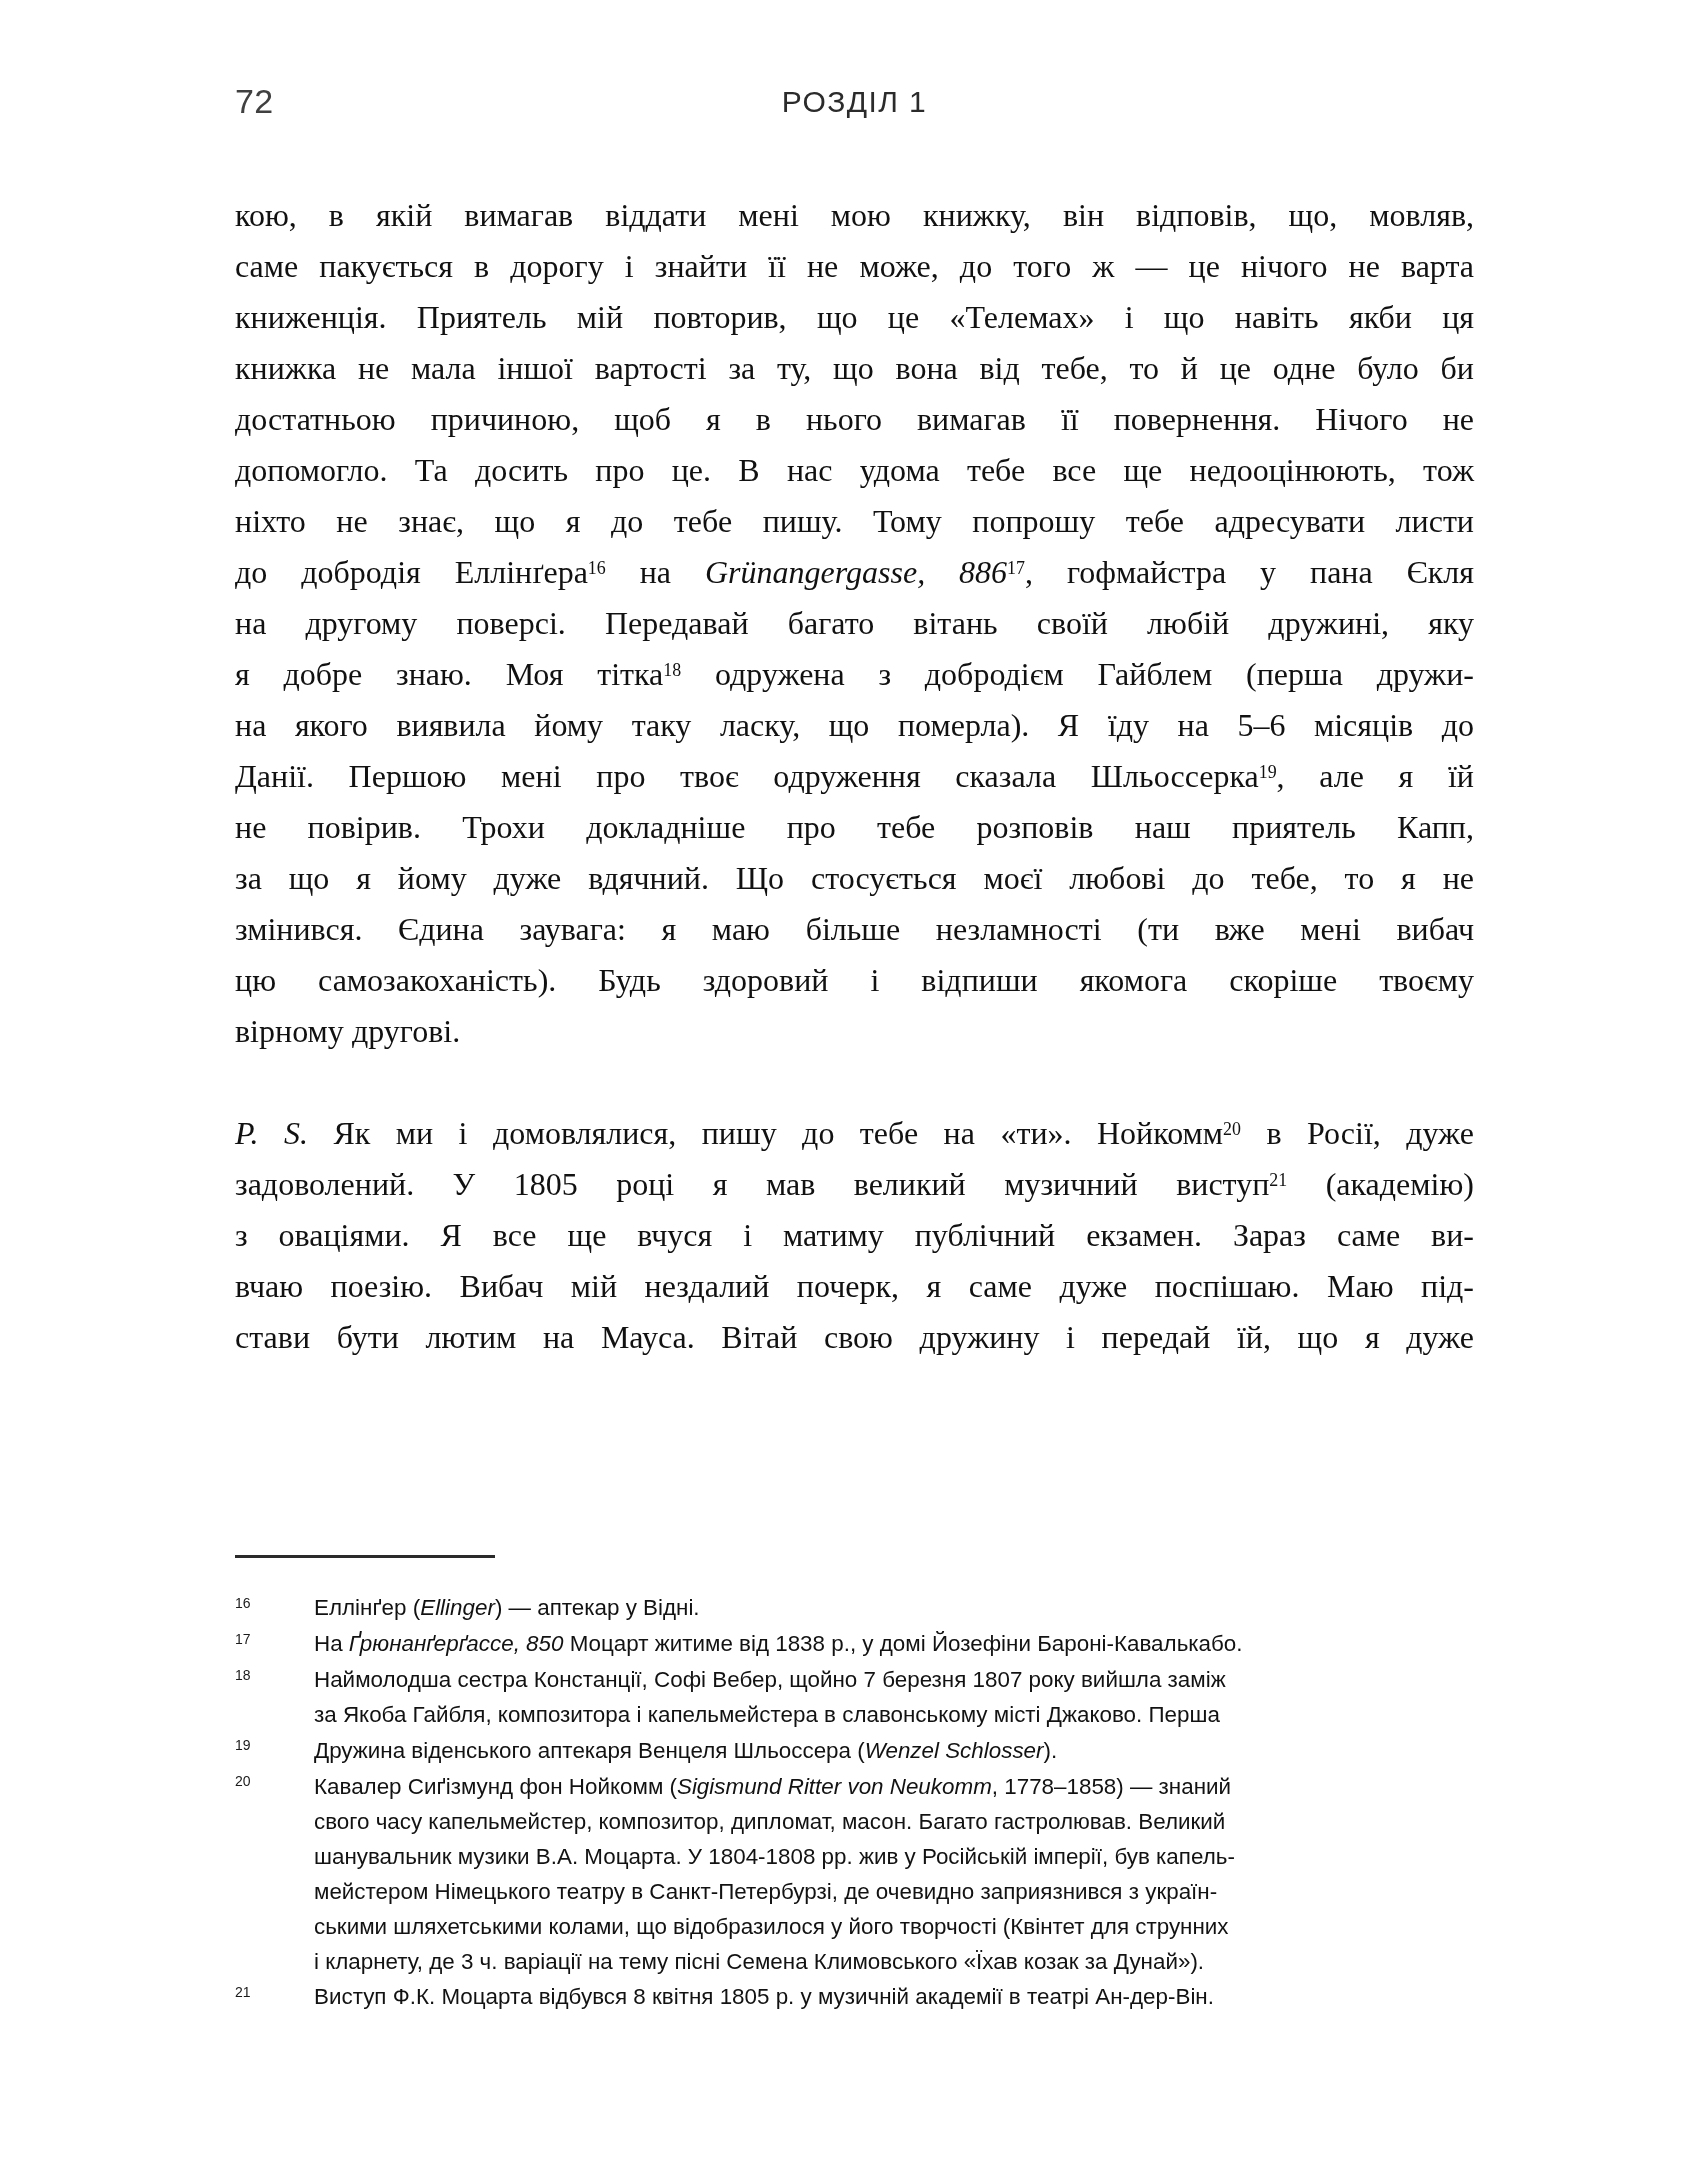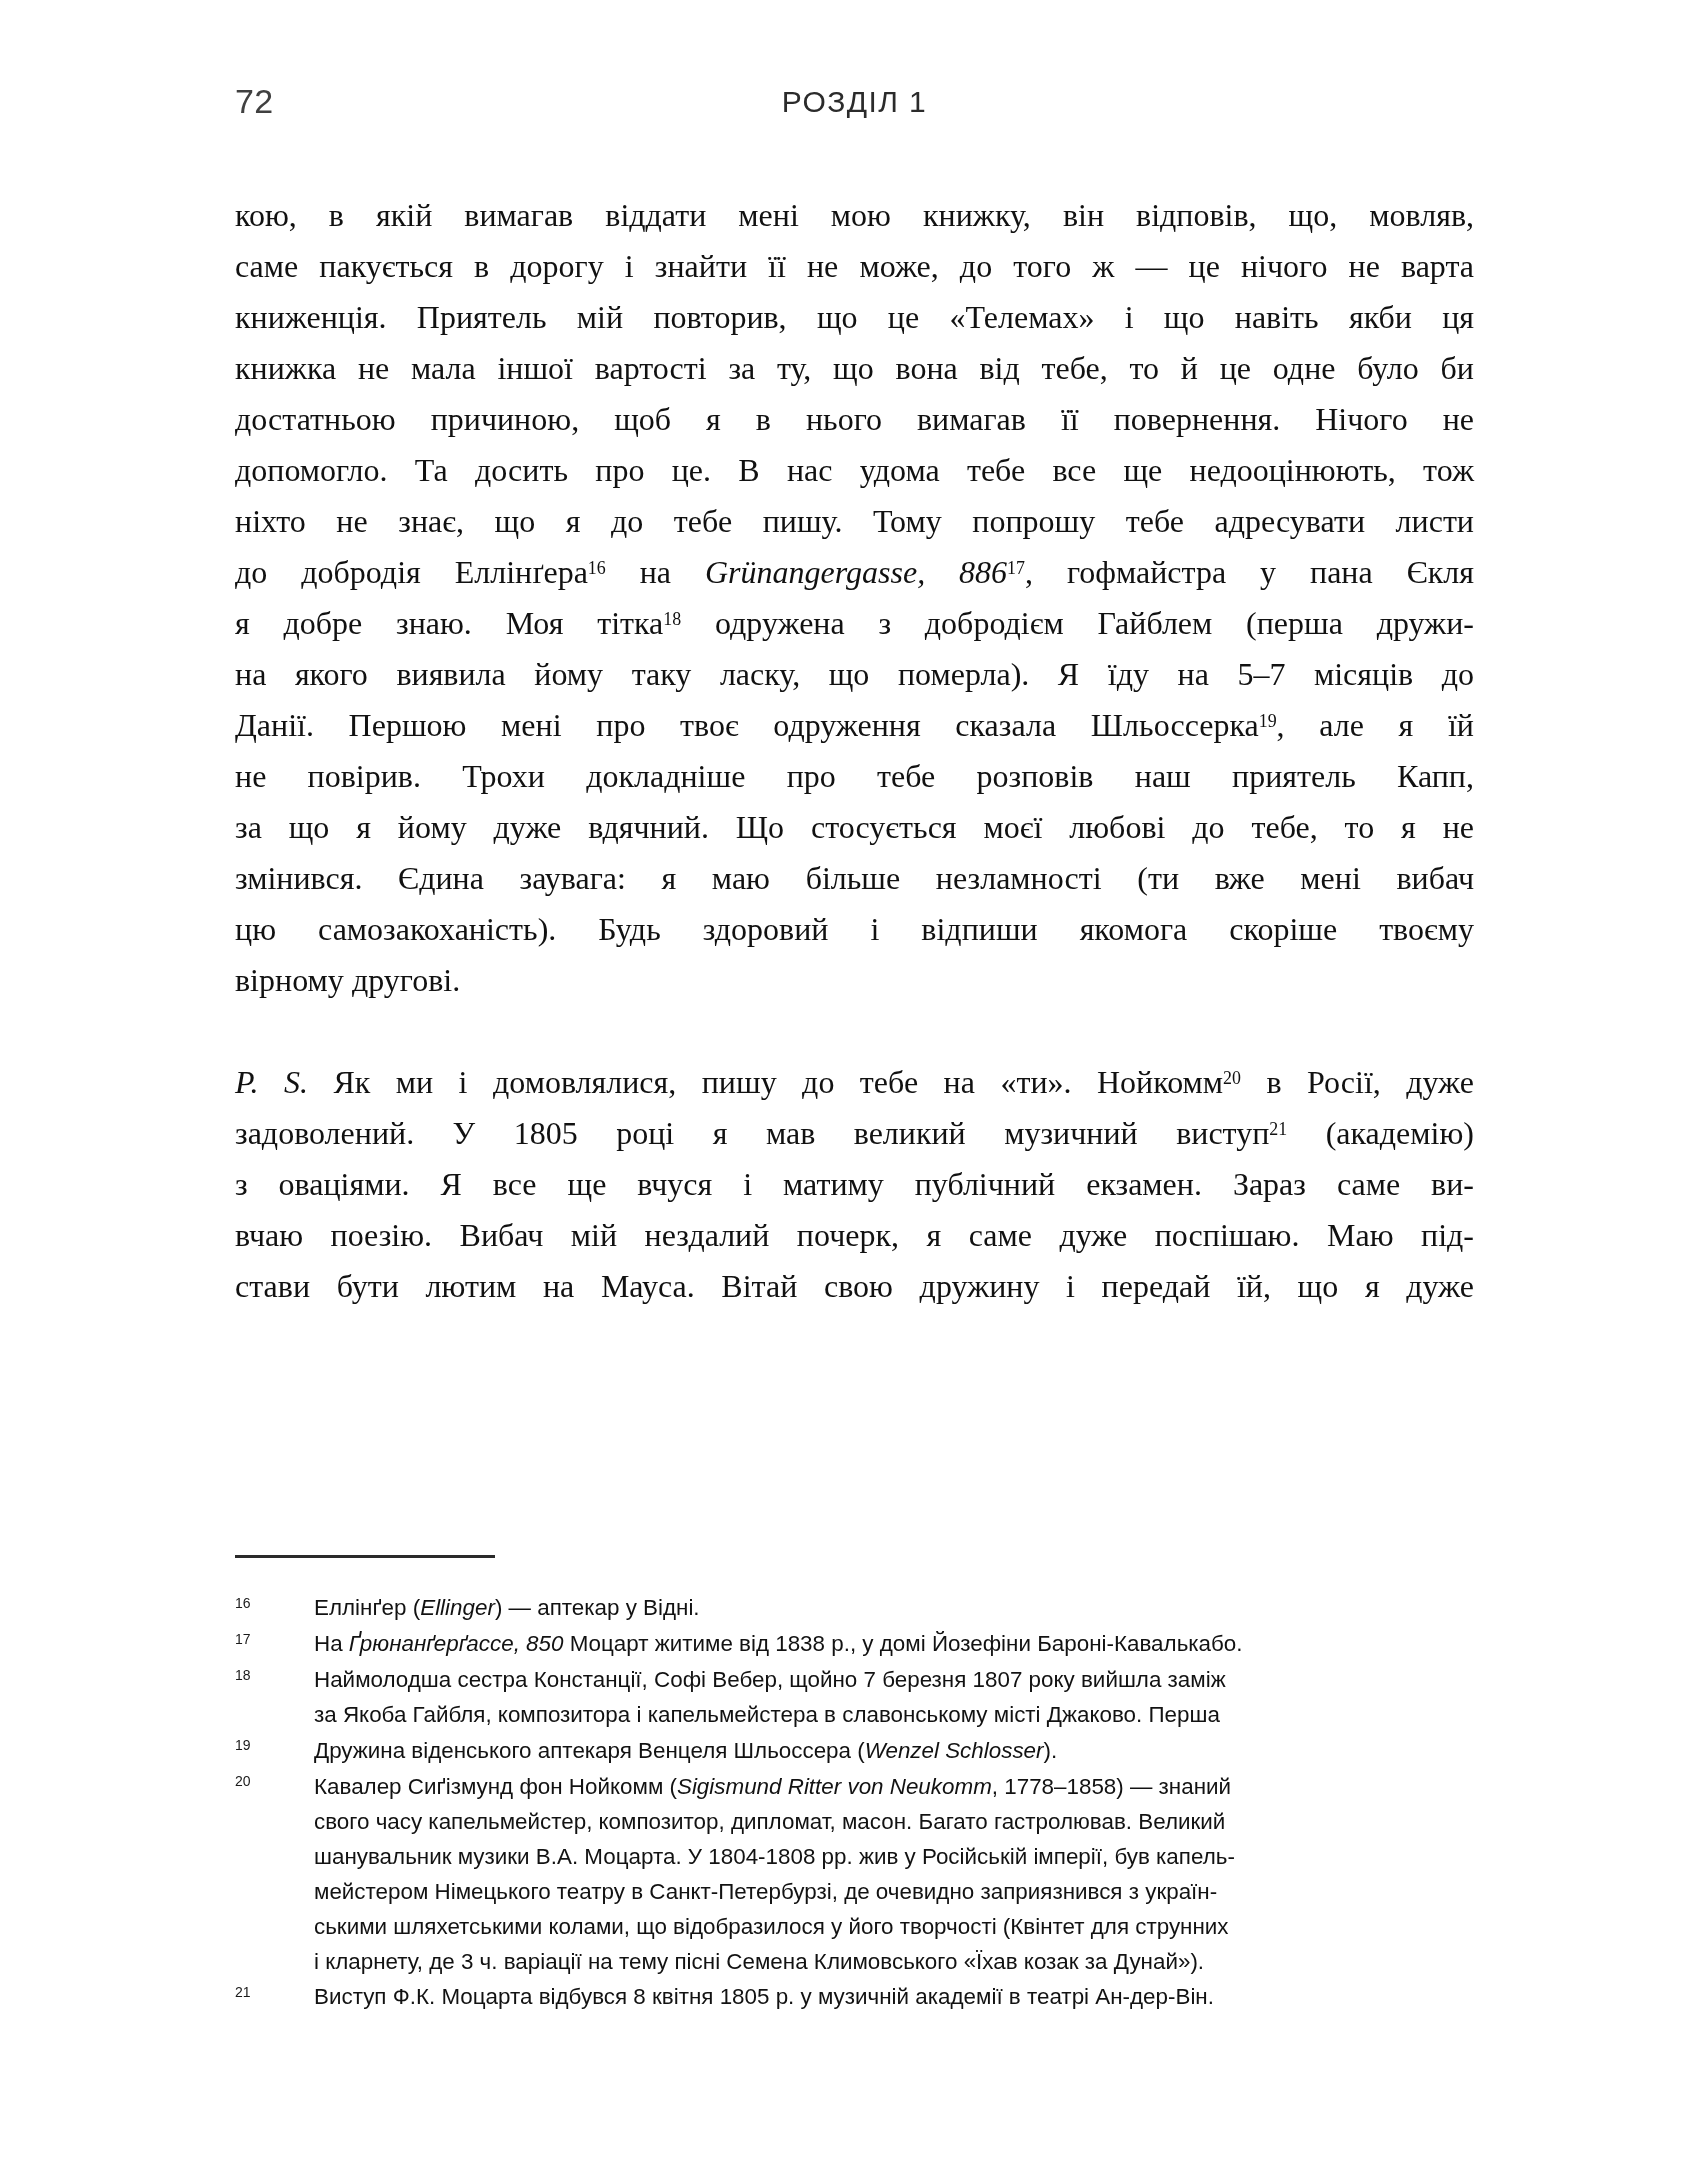--- a/index.html
+++ b/index.html
@@ -149,22 +149,23 @@
 
     <p class="para">
       <span class="lb just">кою, в якій вимагав віддати мені мою книжку, він відповів, що, мовляв,</span>
       <span class="lb just">саме пакується в дорогу і знайти її не може, до того ж — це нічого не варта</span>
       <span class="lb just">книженція. Приятель мій повторив, що це «Телемах» і що навіть якби ця</span>
       <span class="lb just">книжка не мала іншої вартості за ту, що вона від тебе, то й це одне було би</span>
       <span class="lb just">достатньою причиною, щоб я в нього вимагав її повернення. Нічого не</span>
       <span class="lb just">допомогло. Та досить про це. В нас удома тебе все ще недооцінюють, тож</span>
       <span class="lb just">ніхто не знає, що я до тебе пишу. Тому попрошу тебе адресувати листи</span>
       <span class="lb just"><span>до добродія Еллінґера</span><sup>16</sup><span> на </span><i>Grünangergasse, 886</i><sup>17</sup><span>, гофмайстра у пана Єкля</span></span>
+      <span class="lb just">на другому поверсі. Передавай багато вітань своїй любій дружині, яку</span>
       <span class="lb just"><span>я добре знаю. Моя тітка</span><sup>18</sup><span> одружена з добродієм Гайблем (перша дружи-</span></span>
-      <span class="lb just">на якого виявила йому таку ласку, що померла). Я їду на 5–7 місяців до</span>
+      <span class="lb just">на якого виявила йому таку ласку, що померла). Я їду на 5–6 місяців до</span>
       <span class="lb just"><span>Данії. Першою мені про твоє одруження сказала Шльоссерка</span><sup>19</sup><span>, але я їй</span></span>
       <span class="lb just">не повірив. Трохи докладніше про тебе розповів наш приятель Капп,</span>
       <span class="lb just">за що я йому дуже вдячний. Що стосується моєї любові до тебе, то я не</span>
       <span class="lb just">змінився. Єдина заувага: я маю більше незламності (ти вже мені вибач</span>
       <span class="lb just">цю самозакоханість). Будь здоровий і відпиши якомога скоріше твоєму</span>
       <span class="lb last">вірному другові.</span>
     </p>
 
     <p class="para">
       <span class="lb just"><i>P. S.</i><span> Як ми і домовлялися, пишу до тебе на «ти». Нойкомм</span><sup>20</sup><span> в Росії, дуже</span></span>

